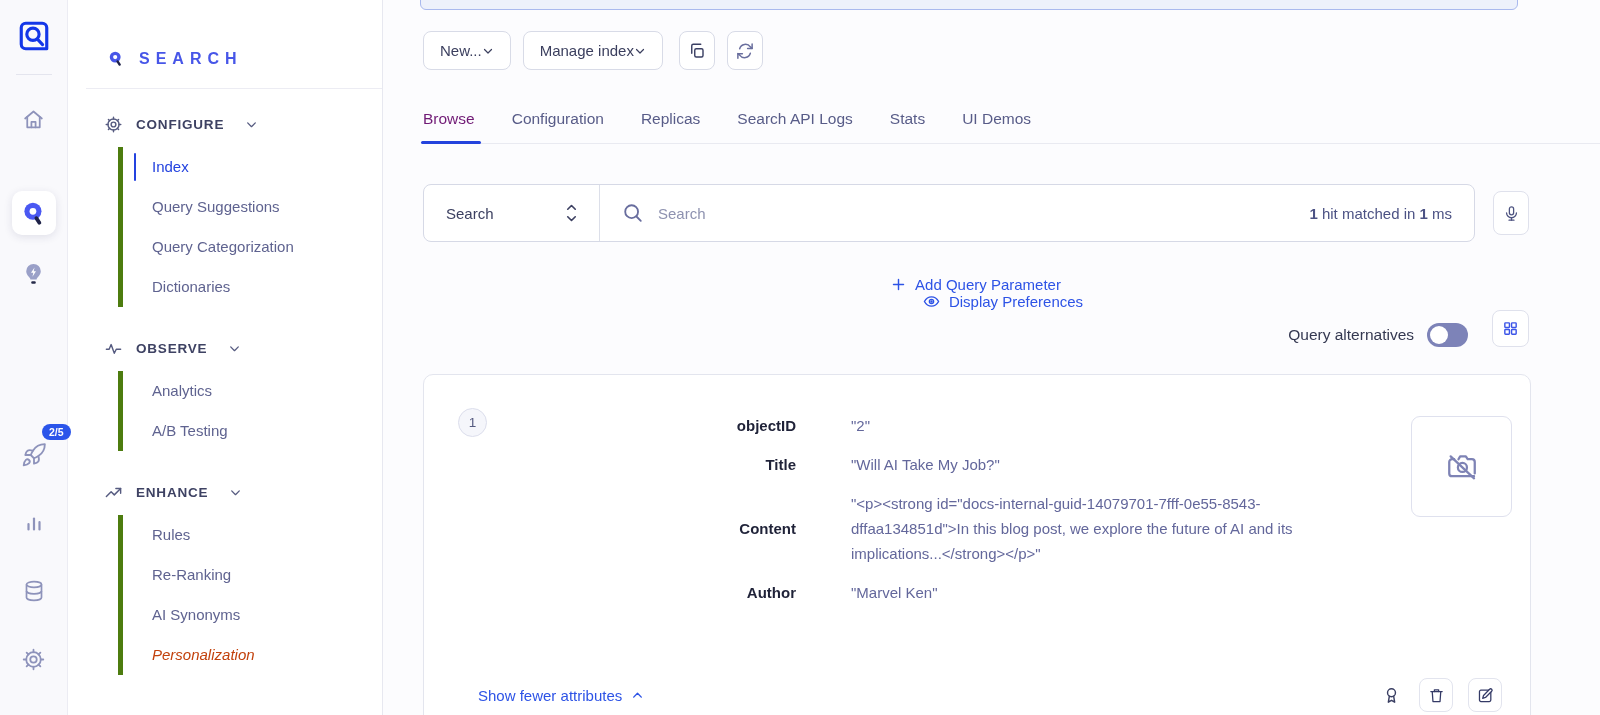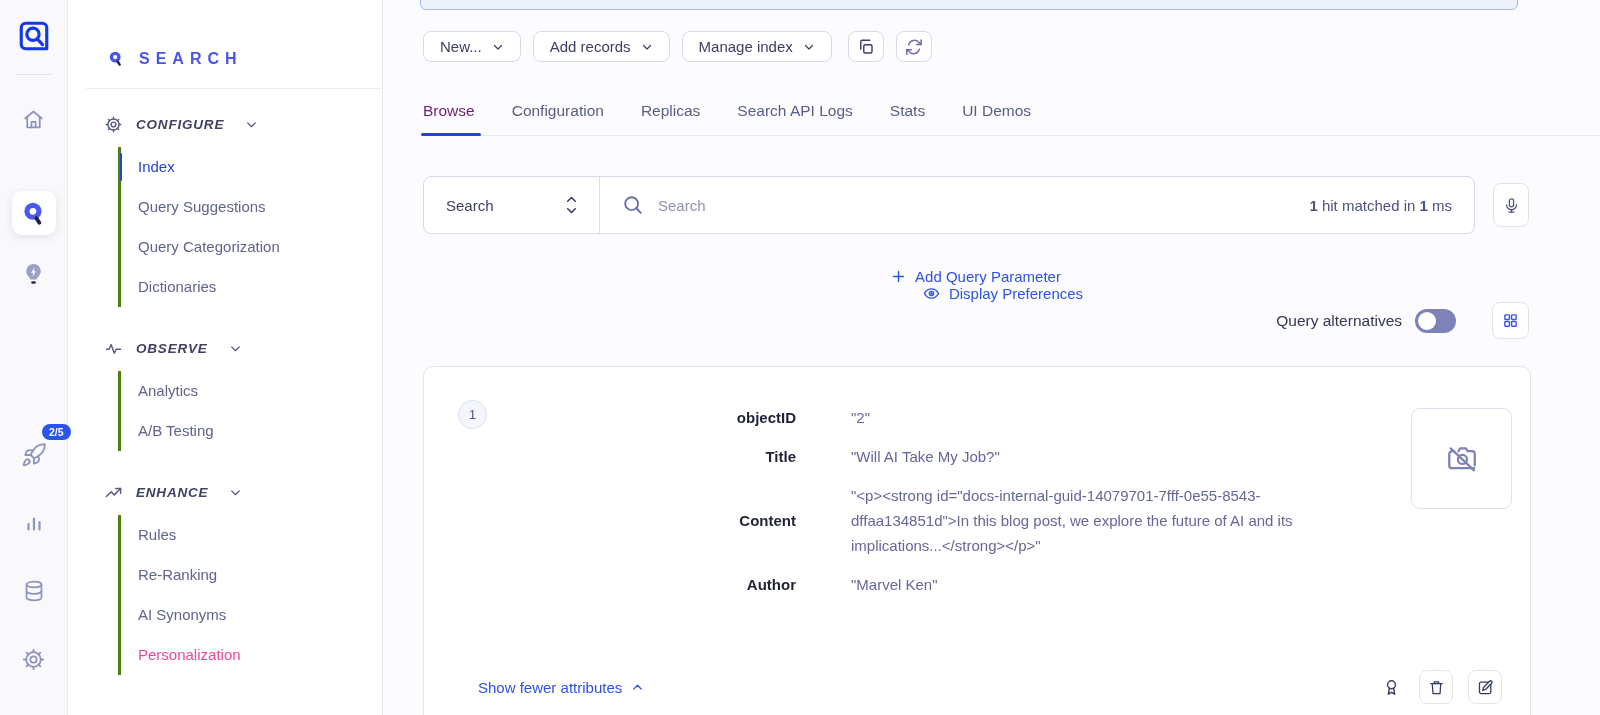--- a/index.html
+++ b/index.html
@@ -23,36 +23,36 @@
     font-size:10.5px; font-weight:bold; padding:2px 7px; border-radius:9px; line-height:12px; }
 
   
   .sidebar { width:315px; background:#ffffff; border-right:1px solid #e7e8f0; flex-shrink:0;
     display:flex; flex-direction:column; }
   .sb-header { display:flex; align-items:center; gap:12px; padding:30px 0 0 38px; height:88px; }
   .sb-title { color:#4756e8; font-size:16px; font-weight:bold; letter-spacing:6px; }
   .sb-hdivider { height:1px; background:#ececf3; margin-left:18px; }
   .sb-section { margin-top:22px; }
   .sb-section-head { display:flex; align-items:center; gap:13px; padding-left:36px; cursor:pointer; height:26px; }
-  .sb-section-label { font-size:13.5px; font-weight:bold; letter-spacing:.8px; color:#3e4263;font-style:italic; }
-  .sb-items { margin:10px 0 6px 50px; border-left:3px solid #4d7c0f; }
+  .sb-section-label { font-size:13.5px; font-weight:bold; letter-spacing:.8px; color:#3e4263; }
+  .sb-items { margin:10px 0 6px 50px; border-left:5px solid #4d7c0f;padding-left:12px; }
   .sb-item { position:relative; padding:10px 8px 10px 17px; font-size:15px; color:#5f6390; cursor:pointer; line-height:20px; }
   .sb-item.active { color:#2443df; }
   .sb-item.active::before { content:""; position:absolute; left:-1.5px; top:6px; bottom:6px; width:2.5px; background:#2443df; border-radius:2px; }
-  .sb-item.muted { color:#ec4899; }
+  .sb-item.muted { color:#c2410c;font-style:italic; }
 
   
   .main { flex:1; position:relative; background:#fcfcfe; min-width:0; }
   .cutbar { position:absolute; top:-6px; left:37px; right:82px; height:16px;
     background:#edf1fb; border:1px solid #a9b9ee; border-radius:6px; }
   .content { padding:0 0 0 40px; }
 
   .toolbar { display:flex; align-items:center; gap:12px; margin-top:31px; }
-  .tbtn { height:31px; background:#fff; border:1px solid #d8dbe7; border-radius:8px;
-    display:flex; align-items:center; gap:10px; padding:0 16px; font-size:15px; color:#3b3f5e; cursor:pointer; }
+  .tbtn { height:39px; background:#fff; border:1px solid #d8dbe7; border-radius:8px;
+    display:flex; align-items:center; padding:0 16px; font-size:15px; color:#3b3f5e; cursor:pointer; }
   .tbtn.iconic { width:36px; padding:0; justify-content:center; }
   .tbtn.iconic.copy { margin-left:4px; }
 
   .tabs { display:flex; gap:37px; margin-top:40px; border-bottom:1px solid #e9eaf1; padding-bottom:0; margin-right:0; }
   .tab { font-size:15.5px; color:#585c88; padding-bottom:15px; position:relative; cursor:pointer; }
   .tab.active { color:#701a75; }
   .tab.active::after { content:""; position:absolute; left:-2px; right:-6px; bottom:-1px; height:3.5px; background:#2443dd; border-radius:2px; }
 
   .search-row { display:flex; align-items:center; margin-top:40px; margin-right:71px; gap:18px; }
   .search-bar { flex:1; height:58px; background:#fff; border:1px solid #d6d9e6; border-radius:8px;
@@ -65,21 +65,21 @@
     font-family:"Liberation Sans", sans-serif; }
   .search-input::placeholder { color:#8e92b0; }
   .hits { font-size:15px; color:#4c5284; white-space:nowrap; padding-right:22px; }
   .hits b { font-weight:bold; }
   .mic-btn { width:36px; height:44px; background:#fff; border:1px solid #dfe1ec; border-radius:8px;
     display:flex; align-items:center; justify-content:center; cursor:pointer; flex-shrink:0; }
 
   .query-row { display:flex; align-items:center; margin-top:34px; margin-right:71px;flex-direction:column; }
   .qlink { display:flex; align-items:center; gap:9px; color:#2d53e6; font-size:15px; cursor:pointer; }
   .qlink + .qlink { margin-left:54px; }
-  .query-right { margin-left:auto; display:flex; align-items:center; gap:36px; }
+  .query-right { margin-left:auto; display:flex; align-items:flex-end; gap:24px; }
   .alt-wrap { display:flex; align-items:center; gap:13px; }
   .alt-label { font-size:15.5px; color:#343851; }
   .toggle { width:41px; height:24px; background:#7d83b8; border-radius:12px; position:relative; cursor:pointer; }
   .toggle .knob { position:absolute; left:3px; top:3px; width:18px; height:18px; background:#fff; border-radius:50%; }
   .grid-btn { width:37px; height:37px; background:#fff; border:1px solid #dfe1ec; border-radius:8px;
     display:flex; align-items:center; justify-content:center; cursor:pointer; }
 
   
   .card { margin-top:27px; margin-right:69px; background:#fff; border:1px solid #e3e5ee; border-radius:10px;
     height:400px; position:relative; padding:32px 36px; }
@@ -243,26 +243,20 @@
   </div>
 
   <div class="main">
     <div class="cutbar"></div>
 
     <div class="content">
 
       <div class="toolbar">
         <div class="tbtn">
           <span>New...</span>
-          <svg width="12" height="12" viewBox="0 0 24 24" fill="none" stroke="#3b3f5e" stroke-width="2.4" stroke-linecap="round" stroke-linejoin="round">
-              <path d="M5 9l7 7 7-7"></path>
-            </svg>
-        </div>
-        <div class="tbtn">
-          <span>Add records</span>
           <svg width="12" height="12" viewBox="0 0 24 24" fill="none" stroke="#3b3f5e" stroke-width="2.4" stroke-linecap="round" stroke-linejoin="round">
               <path d="M5 9l7 7 7-7"></path>
             </svg>
         </div>
         <div class="tbtn">
           <span>Manage index</span>
           <svg width="12" height="12" viewBox="0 0 24 24" fill="none" stroke="#3b3f5e" stroke-width="2.4" stroke-linecap="round" stroke-linejoin="round">
               <path d="M5 9l7 7 7-7"></path>
             </svg>
         </div>

